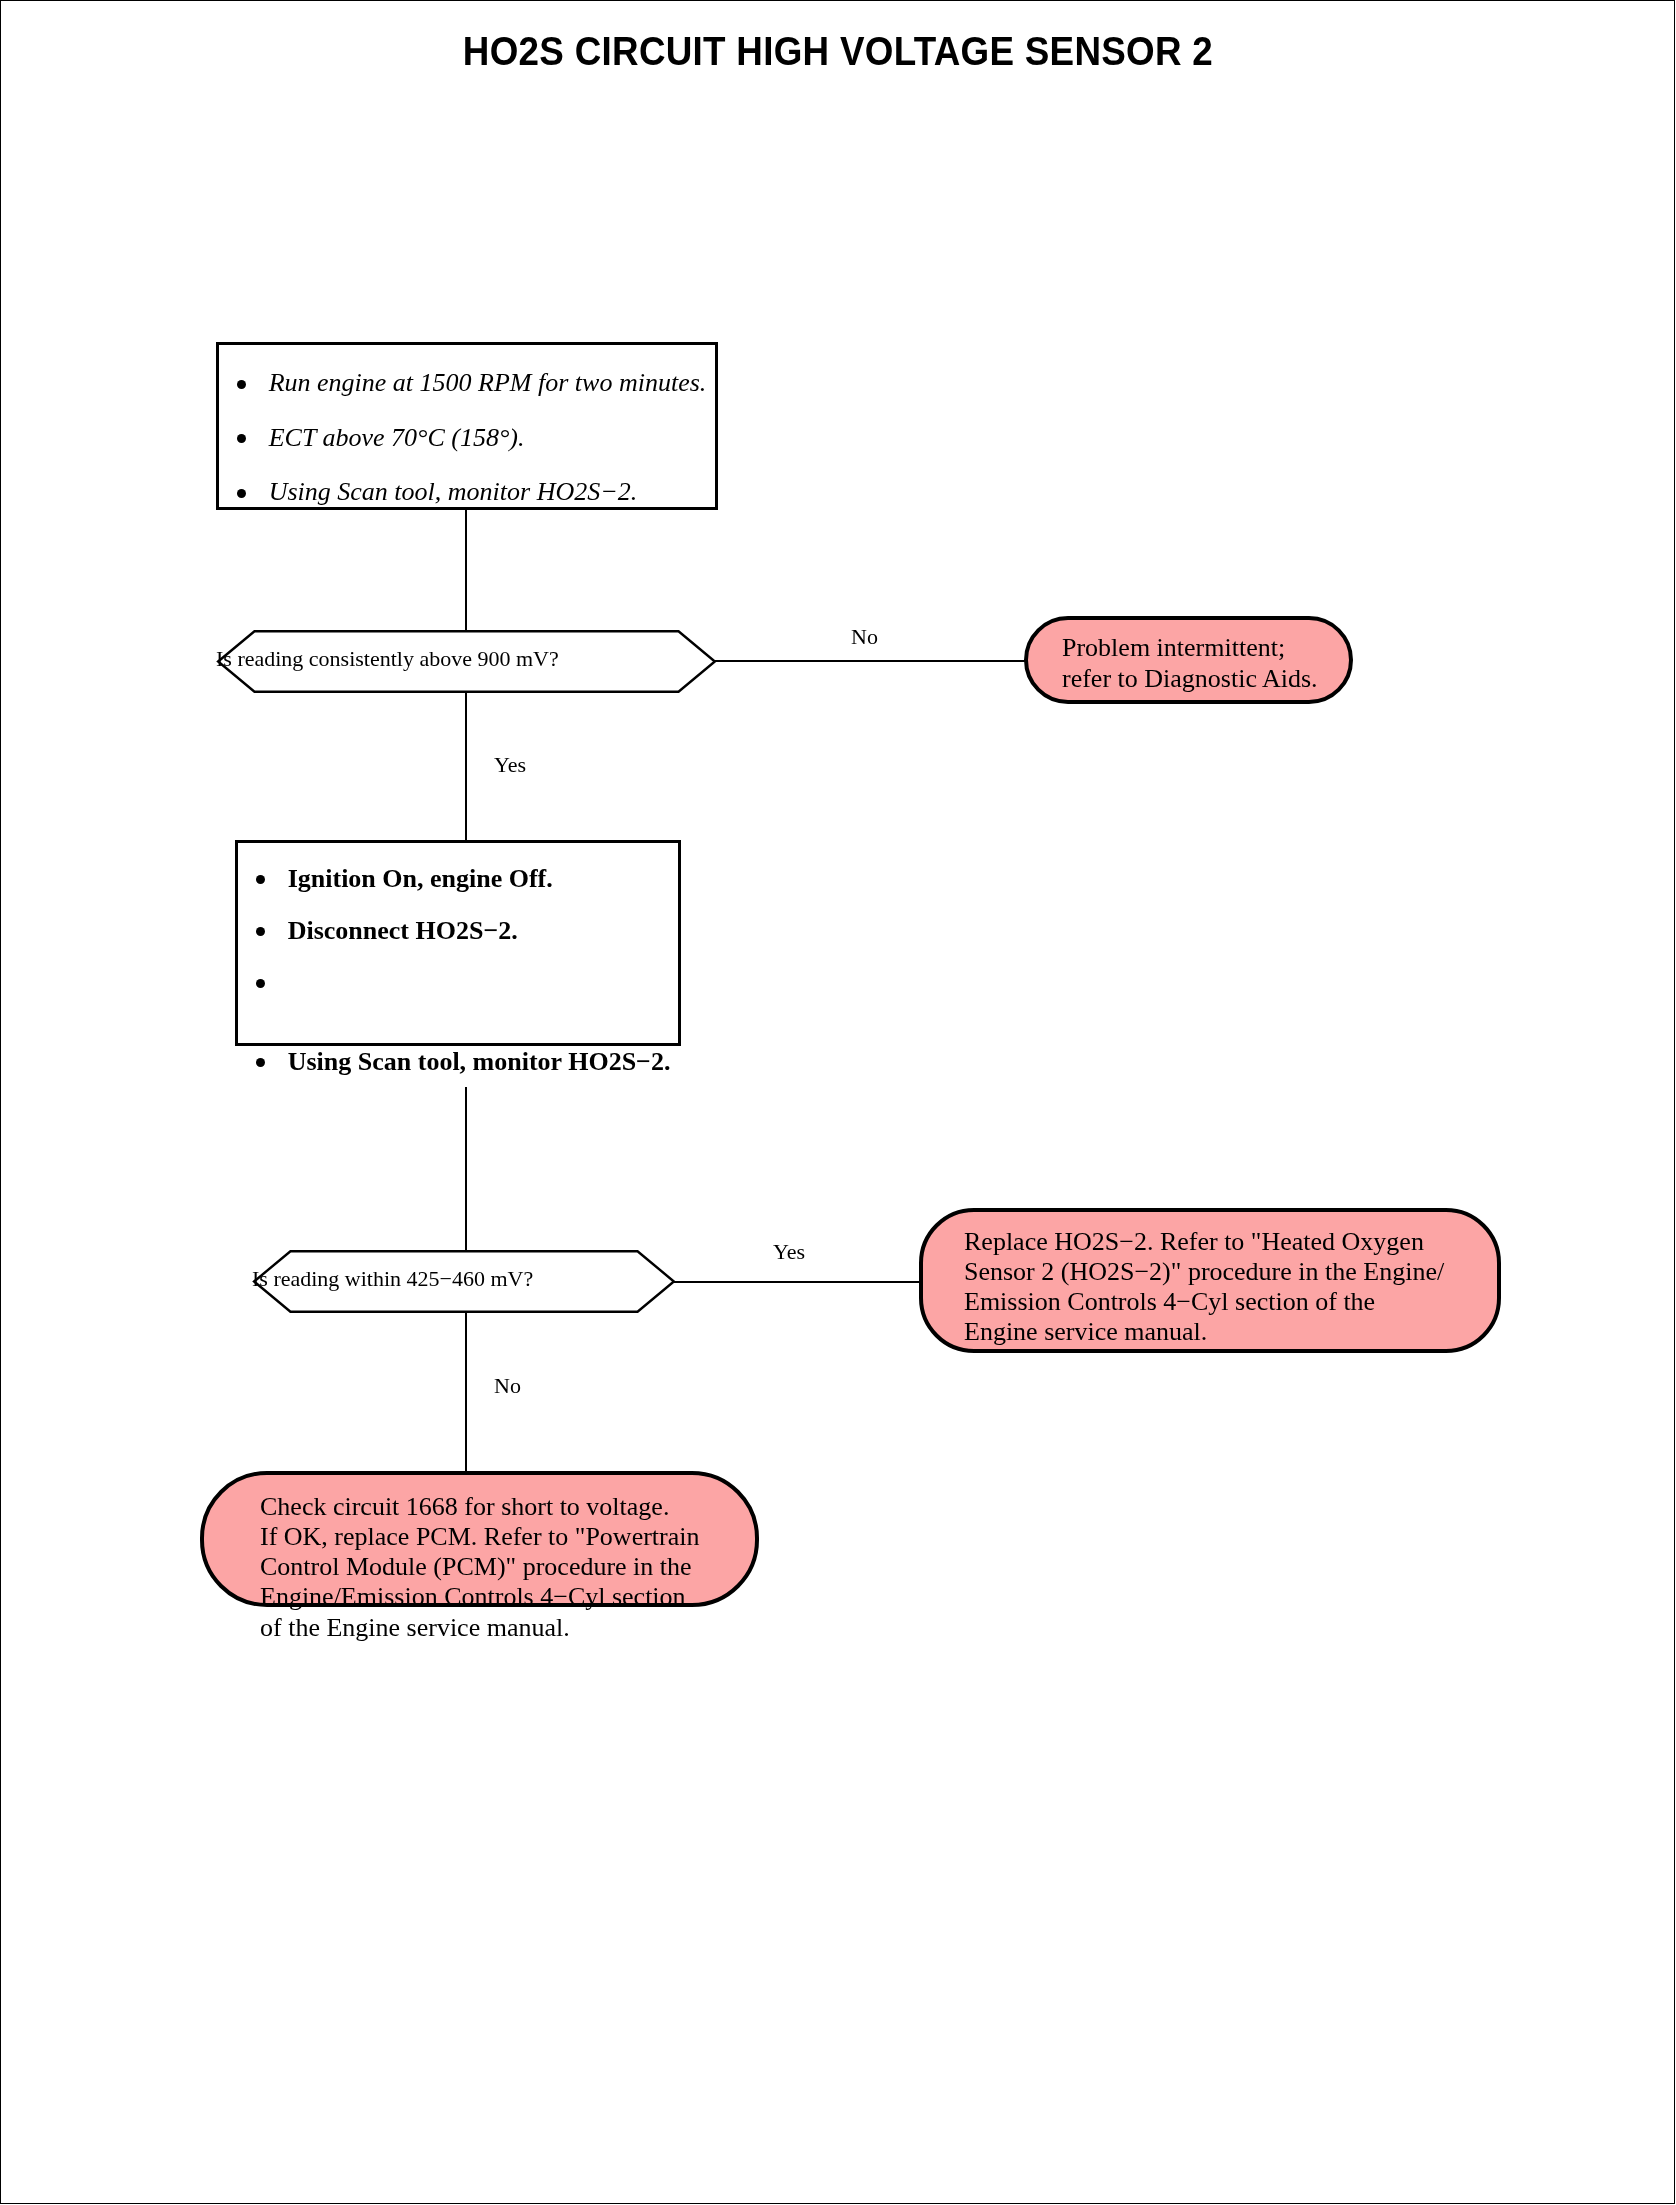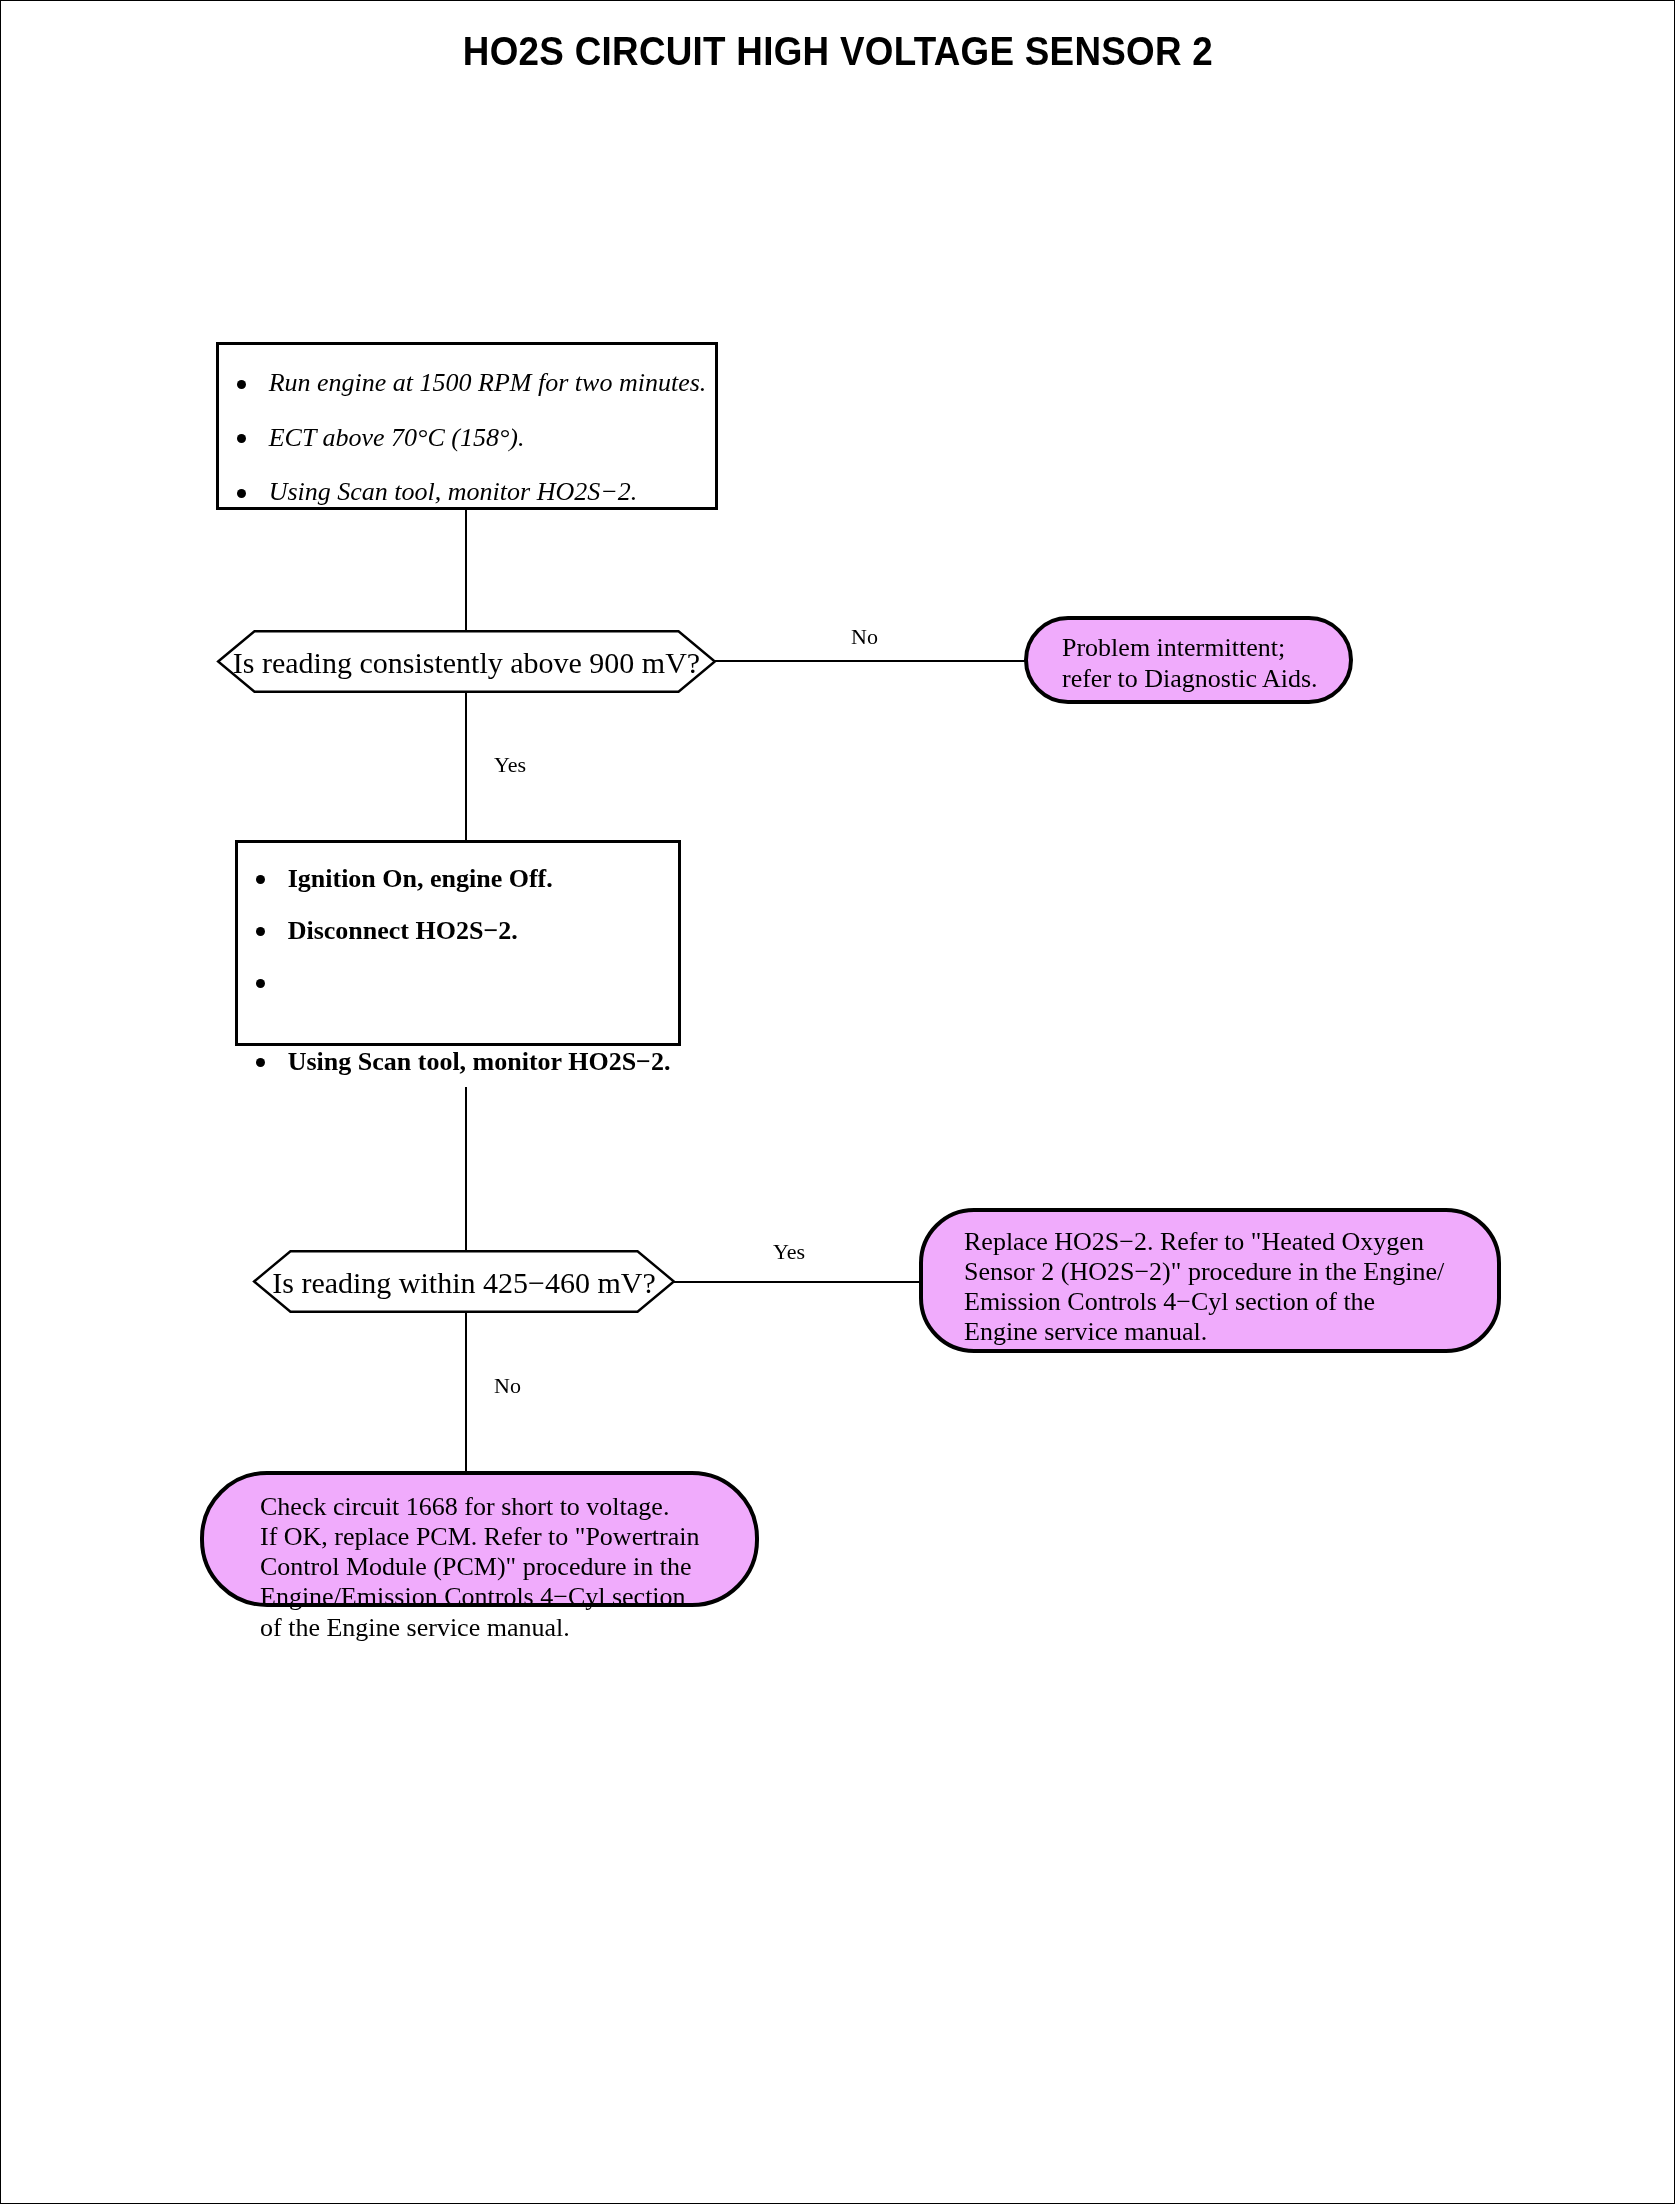--- a/index.html
+++ b/index.html
@@ -93,33 +93,32 @@
   }
   .decision svg {
     position: absolute;
     left: 0; top: 0;
     display: block;
   }
   .decision .dtext {
     position: absolute;
     left: 0;
     width: 100%;
-    text-align: center;
-    font-size: 30px;
+    font-size: 22px;
     line-height: 1;
     color: #000000;
     white-space: nowrap;
   }
 
   
   .terminal {
     position: absolute;
     box-sizing: border-box;
     border: 4.3px solid #000000;
-    background: #f0abfc;
+    background: #fca5a5;
   }
   .terminal .ttext {
     position: absolute;
     font-size: 26px;
     line-height: 1.16;
     color: #000000;
     white-space: pre-line;
   }
 </style>
 </head>

